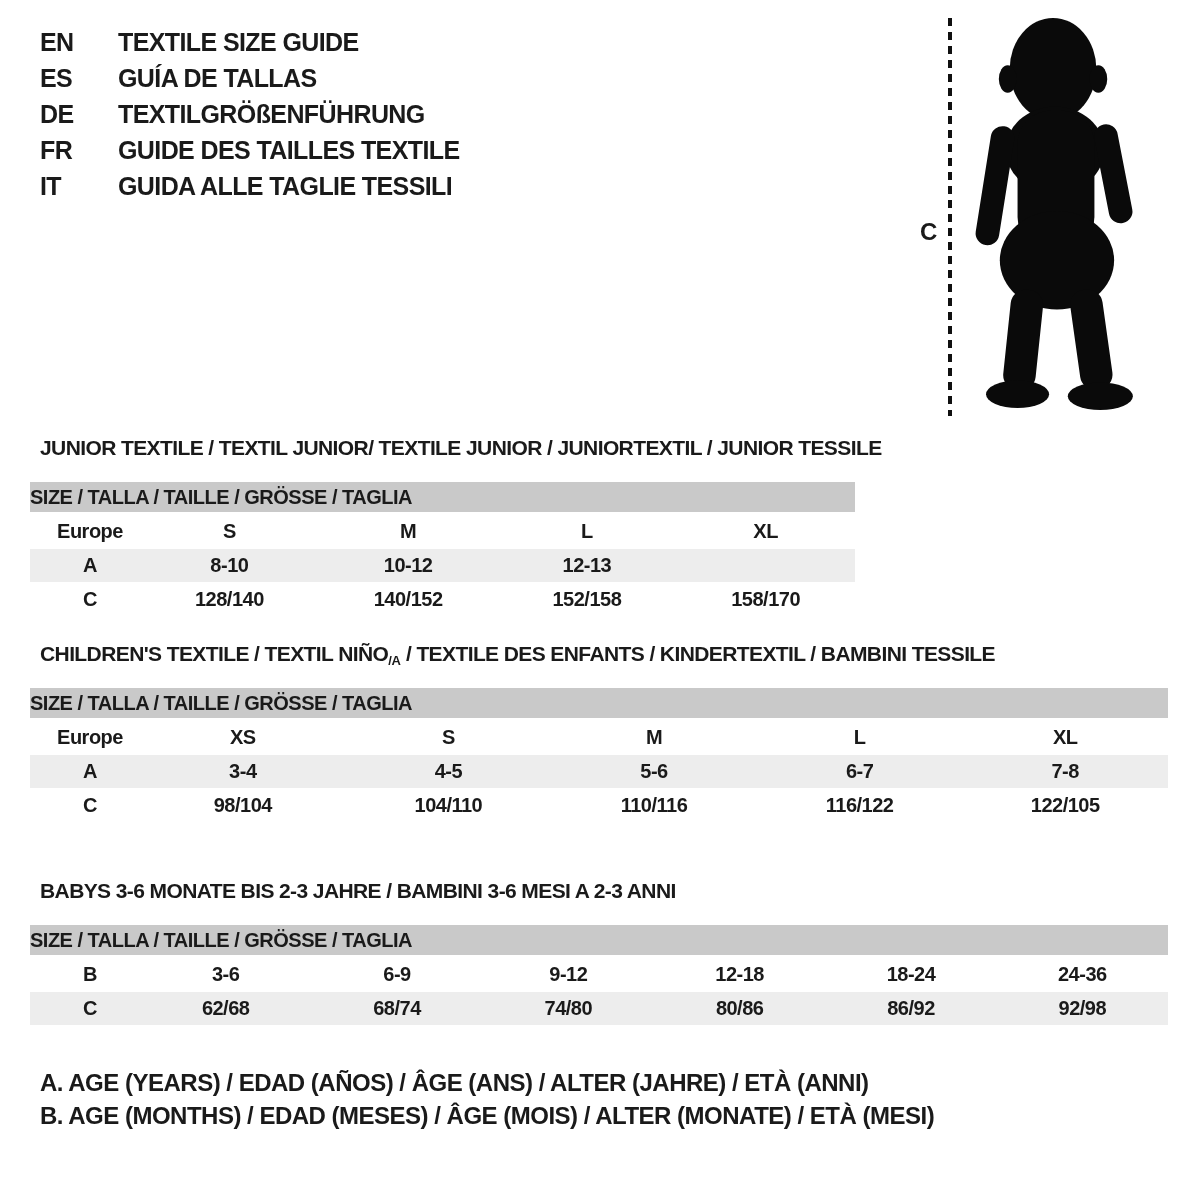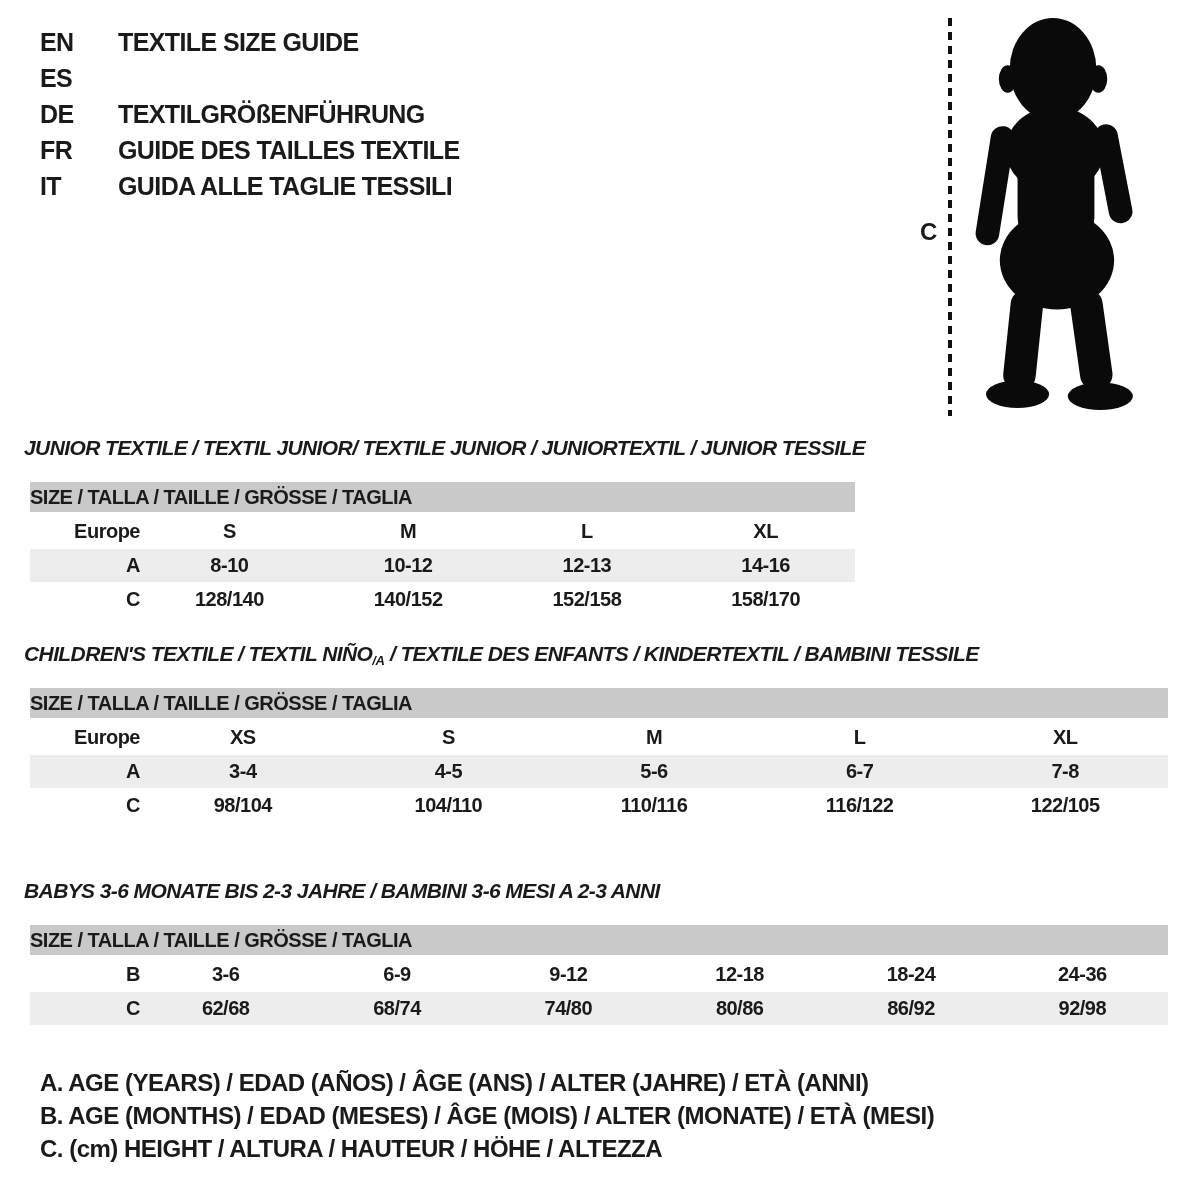--- a/index.html
+++ b/index.html
@@ -32,50 +32,51 @@
     position:absolute;left:948px;top:18px;width:4px;height:398px;
     background:repeating-linear-gradient(to bottom,#101010 0 8px,transparent 8px 14px);
   }
   .figure-label{
     position:absolute;left:920px;top:218px;
     font-size:24px;letter-spacing:-0.5px;
   }
   .toddler{position:absolute;left:966px;top:12px;width:178px;height:404px;}
   .toddler *{fill:#0a0a0a;}
   
-  .section-title{position:absolute;left:24px;font-size:21px;letter-spacing:-0.6px;white-space:nowrap;font-style:italic;}
+  .section-title{position:absolute;left:40px;font-size:21px;letter-spacing:-0.6px;white-space:nowrap;}
   .section-title .sub{font-size:13px;vertical-align:-4px;letter-spacing:-0.3px;}
   
   .table{position:absolute;left:30px;}
   .size-bar{
     height:30px;line-height:30px;
     background:var(--header-bg);
     font-size:20px;letter-spacing:-0.5px;
     margin-bottom:3px;
   }
   .trow{display:grid;height:33px;line-height:33px;margin-bottom:1px;}
   .trow.shaded{background:var(--shaded-bg);}
   .cell{font-size:20px;letter-spacing:-0.5px;text-align:center;white-space:nowrap;overflow:hidden;}
-  .cell.label{text-align:right;padding-left:10px;}
+  .cell.label{text-align:center;padding-left:10px;}
   
   .legend{position:absolute;left:40px;top:1066px;}
   .legend-line{height:33px;line-height:33px;font-size:24px;letter-spacing:-0.5px;white-space:nowrap;}
 </style>
 </head>
 <body>
 
 <div class="canvas">
 
   <header class="lang-block">
     <div class="lang-row">
       <span>EN</span>
       <span>TEXTILE SIZE GUIDE</span>
     </div>
     <div class="lang-row">
       <span>ES</span>
+      <span>GUÍA DE TALLAS</span>
     </div>
     <div class="lang-row">
       <span>DE</span>
       <span>TEXTILGRÖßENFÜHRUNG</span>
     </div>
     <div class="lang-row">
       <span>FR</span>
       <span>GUIDE DES TAILLES TEXTILE</span>
     </div>
     <div class="lang-row">
@@ -111,21 +112,20 @@
         <div class="cell">S</div>
         <div class="cell">M</div>
         <div class="cell">L</div>
         <div class="cell">XL</div>
       </div>
       <div class="trow shaded" style="grid-template-columns: 110px repeat(4, 1fr);">
         <div class="cell label">A</div>
         <div class="cell">8-10</div>
         <div class="cell">10-12</div>
         <div class="cell">12-13</div>
-        <div class="cell">14-16</div>
       </div>
       <div class="trow" style="grid-template-columns: 110px repeat(4, 1fr);">
         <div class="cell label">C</div>
         <div class="cell">128/140</div>
         <div class="cell">140/152</div>
         <div class="cell">152/158</div>
         <div class="cell">158/170</div>
       </div>
     </div>
 
@@ -181,16 +181,15 @@
         <div class="cell">74/80</div>
         <div class="cell">80/86</div>
         <div class="cell">86/92</div>
         <div class="cell">92/98</div>
       </div>
     </div>
 
   <footer class="legend">
     <div class="legend-line">A. AGE (YEARS) / EDAD (AÑOS) / ÂGE (ANS) / ALTER (JAHRE) / ETÀ (ANNI)</div>
     <div class="legend-line">B. AGE (MONTHS) / EDAD (MESES) / ÂGE (MOIS) / ALTER (MONATE) / ETÀ (MESI)</div>
-    <div class="legend-line">C. (cm) HEIGHT / ALTURA / HAUTEUR / HÖHE / ALTEZZA</div>
   </footer>
 
 </div>
 
 </body></html>

